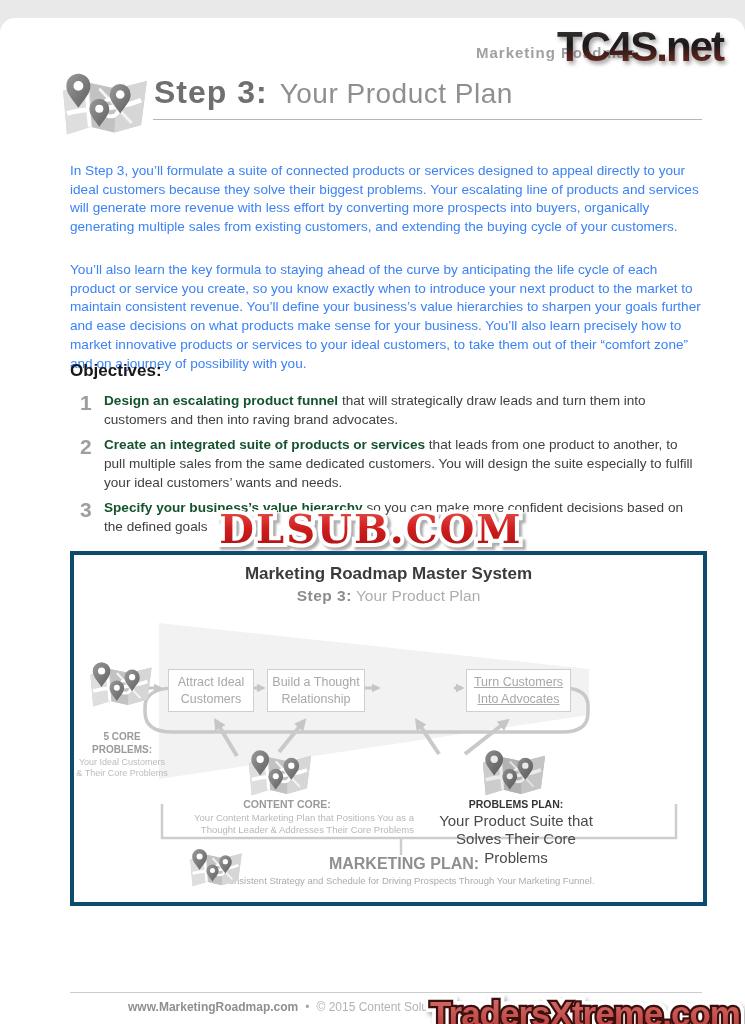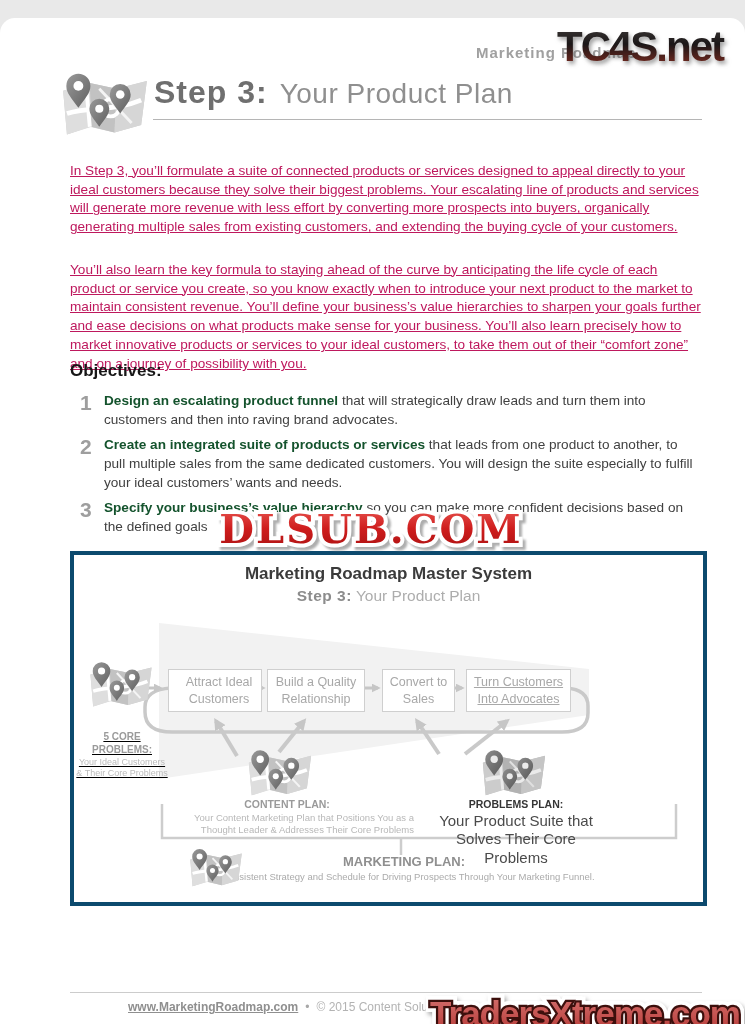--- a/index.html
+++ b/index.html
@@ -15,21 +15,21 @@
     filter:drop-shadow(2px 3px 2px rgba(80,80,80,.55));}
 
   
   .title-icon{left:57px;top:46px;width:96px;height:78px;}
   .title-row{left:154px;top:56px;display:flex;align-items:baseline;gap:12px;white-space:nowrap;}
   .title-step{font-size:32px;font-weight:bold;color:#6f6f6f;letter-spacing:1px;}
   .title-name{font-size:28px;color:#8f8f8f;letter-spacing:.5px;}
   .title-rule{left:153px;top:101px;width:549px;height:1px;background:#b5b5b5;}
 
   
-  .para{left:70px;width:633px;font-size:13.6px;line-height:18.9px;color:#be185d;text-decoration:underline;}
+  .para{left:70px;width:633px;font-size:13.6px;line-height:18.9px;color:#3b82f6;}
   .p1{top:130px;} .p2{top:229px;}
   .obj-heading{left:70px;top:343px;font-size:17px;font-weight:bold;color:#171717;}
   .obj-item{left:70px;width:632px;}
   .obj-num{position:absolute;left:10px;top:0;font-size:21px;font-weight:bold;color:#9e9e9e;line-height:1;}
   .obj-text{display:block;margin-left:34px;font-size:13.6px;line-height:18.9px;color:#414141;}
   .obj-text b{color:#14532d;}
   .oi1{top:374px;} .oi2{top:418px;} .oi3{top:481px;}
 
   .wm-dlsub{left:212px;top:484px;width:318px;height:56px;z-index:30;
     filter:drop-shadow(3px 3px 1px rgba(140,140,140,.7));}
@@ -37,47 +37,47 @@
   
   .diagram{left:70px;top:533px;width:629px;height:347px;border:4px solid #0c4a6e;background:#fff;}
   .dg-title{left:0;top:9px;width:100%;text-align:center;font-size:17px;font-weight:bold;color:#3b3b3b;}
   .dg-sub{left:0;top:32px;width:100%;text-align:center;font-size:15.5px;}
   .dg-sub .s1{font-weight:bold;color:#8c8c8c;letter-spacing:.5px;}
   .dg-sub .s2{color:#adadad;}
   .shapes{left:0;top:0;width:629px;height:347px;z-index:0;}
   .fbox{top:114px;height:41px;background:#ffffff;border:1px solid #cfcfcf;z-index:2;
     display:flex;align-items:center;justify-content:center;text-align:center;
     font-size:12.5px;line-height:1.35;color:#a8a8a8;}
-  .fb1{left:94px;width:84px;padding-left:8px;} .fb2{left:193px;width:96px;}
+  .fb1{left:94px;width:84px;} .fb2{left:193px;width:96px;}
   .fb3{left:308px;width:71px;} .fb4{left:392px;width:103px;text-decoration:underline;}
   .map-svg{z-index:3;}
   .ic-core{left:12px;top:100px;width:70px;height:57px;}
   .ic-content{left:170px;top:188px;width:72px;height:58px;}
   .ic-product{left:404px;top:188px;width:72px;height:58px;filter:brightness(.92);}
   .ic-marketing{left:112px;top:288px;width:60px;height:48px;}
   .lbl{z-index:2;text-align:center;}
   .lbl .h{font-weight:bold;line-height:1.25;}
   .lbl .s{line-height:1.22;margin-top:1px;}
-  .core-problems{left:2px;top:176px;width:92px;font-size:9px;text-decoration:underline;}
+  .core-problems{left:2px;top:176px;width:92px;font-size:9px;}
   .core-problems .h{font-size:10px;color:#9a9a9a;}
   .core-problems .s{color:#bcbcbc;}
   .content-plan{left:86px;top:243px;width:254px;}
   .content-plan .h{font-size:10.5px;color:#9a9a9a;}
   .content-plan .s{font-size:9.5px;color:#b8b8b8;text-align:right;}
   .product-plan{left:352px;top:243px;width:180px;}
   .product-plan .h{font-size:10.5px;color:#353535;}
   .product-plan .s{font-size:15px;color:#4a4a4a;}
   .marketing-plan{left:80px;top:299px;width:500px;}
-  .marketing-plan .h{font-size:13px;color:#8f8f8f;}
+  .marketing-plan .h{font-size:16px;color:#8f8f8f;}
   .marketing-plan .s{font-size:9.5px;color:#ababab;}
 
   
   .footer-rule{left:70px;top:974px;width:632px;height:1px;background:#cccccc;}
   .footer{left:128px;top:982px;font-size:12px;color:#b3b3b3;white-space:nowrap;}
-  .footer .site{font-weight:bold;color:#8f8f8f;text-decoration:underline;}
+  .footer .site{font-weight:bold;color:#8f8f8f;}
   .footer .sep{margin:0 7px;color:#a8a8a8;}
   .wm-traders{left:426px;top:966px;width:318px;height:58px;z-index:30;
     filter:drop-shadow(2px 3px 2px rgba(90,90,90,.5));}
   .defs-holder{position:absolute;width:0;height:0;overflow:hidden;}
 </style>
 </head>
 <body>
 
 <svg class="defs-holder" aria-hidden="true">
   <defs>
@@ -189,43 +189,42 @@
         <line x1="365" y1="199" x2="343" y2="166" marker-end="url(#ah)"></line>
         <line x1="391" y1="199" x2="433" y2="166" marker-end="url(#ah)"></line>
       </g>
       <g stroke="#cdcdcd" stroke-width="2.5" fill="none">
         <path d="M88,249 L88,283 L602,283 L602,249"></path>
         <path d="M327,283 L327,300"></path>
       </g>
     </svg>
 
     <div class="abs fbox fb1">Attract Ideal Customers</div>
-    <div class="abs fbox fb2">Build a Quality Relationship</div>
-    <div class="abs fbox fb3">Convert to Sales</div>
+    <div class="abs fbox fb2">Build a Thought Relationship</div>
     <div class="abs fbox fb4">Turn Customers Into Advocates</div>
 
     <svg class="abs map-svg ic-core" viewBox="0 0 100 82">
         <use href="#map-icon"></use>
       </svg>
     <svg class="abs map-svg ic-content" viewBox="0 0 100 82">
         <use href="#map-icon"></use>
       </svg>
     <svg class="abs map-svg ic-product" viewBox="0 0 100 82">
         <use href="#map-icon"></use>
       </svg>
     <svg class="abs map-svg ic-marketing" viewBox="0 0 100 82">
         <use href="#map-icon"></use>
       </svg>
 
     <div class="abs lbl core-problems">
       <div class="h">5 CORE PROBLEMS:</div>
       <div class="s">Your Ideal Customers &amp; Their Core Problems</div>
     </div>
     <div class="abs lbl content-plan">
-      <div class="h">CONTENT PLAN:</div>
+      <div class="h">CONTENT CORE:</div>
       <div class="s">Your Content Marketing Plan that Positions You as a Thought Leader &amp; Addresses Their Core Problems</div>
     </div>
     <div class="abs lbl product-plan">
       <div class="h">PROBLEMS PLAN:</div>
       <div class="s">Your Product Suite that Solves Their Core Problems</div>
     </div>
     <div class="abs lbl marketing-plan">
       <div class="h">MARKETING PLAN:</div>
       <div class="s">A Consistent Strategy and Schedule for Driving Prospects Through Your Marketing Funnel.</div>
     </div>

